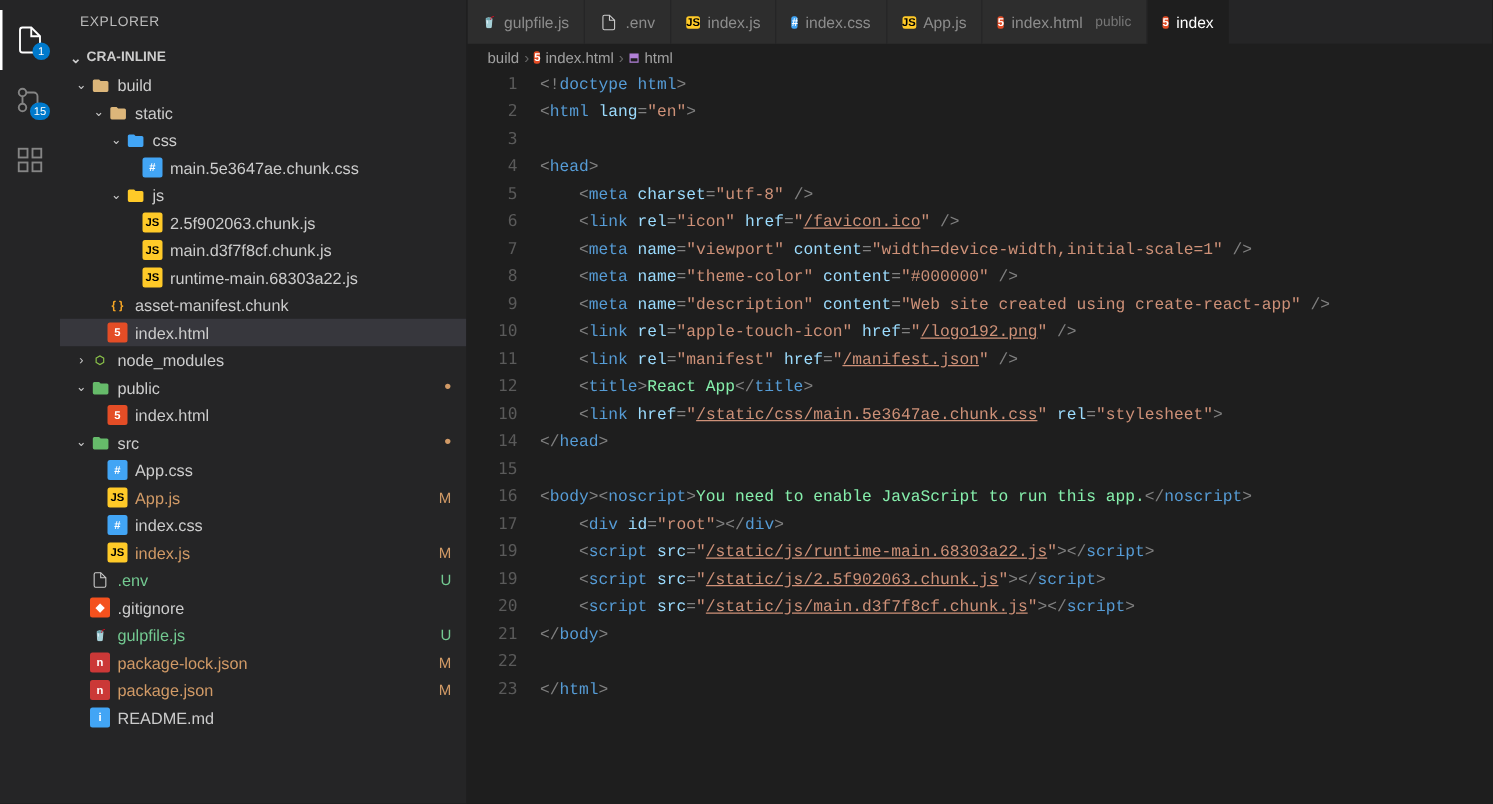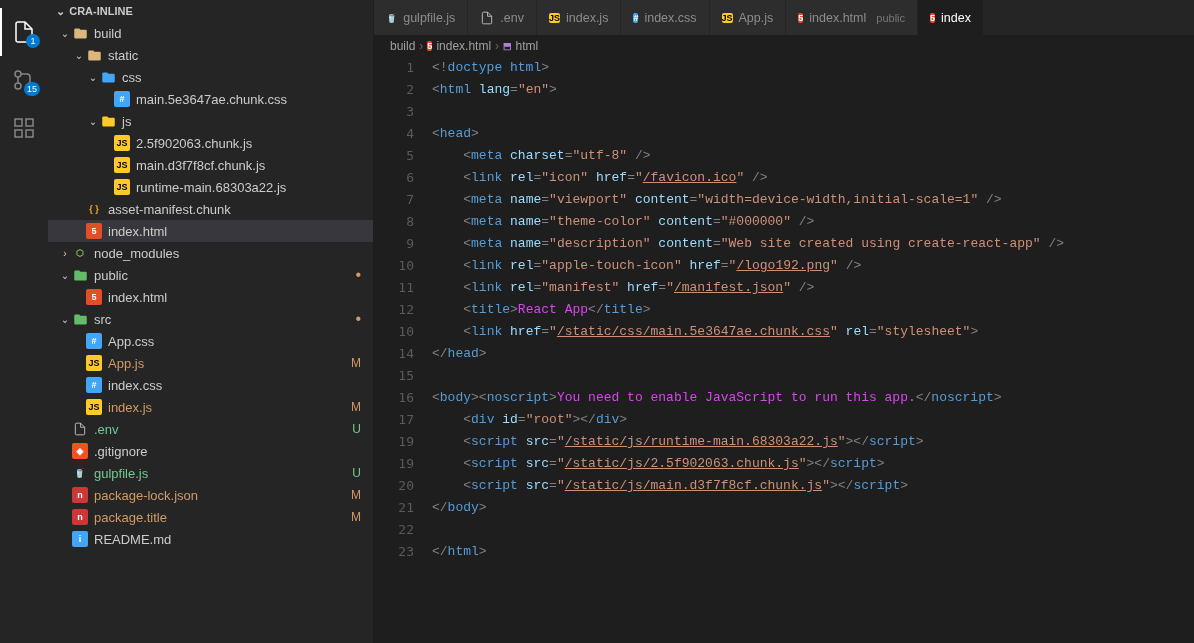--- a/index.html
+++ b/index.html
@@ -178,21 +178,21 @@
   flex: 1;
   color: #d4d4d4;
   white-space: pre;
   font-family: Liberation Mono, monospace;
 }
 .t-tag { color: #569cd6; }
 .t-punc { color: #808080; }
 .t-attr { color: #9cdcfe; }
 .t-str { color: #ce9178; }
 .t-doc { color: #569cd6; }
-.t-txt { color: #d946ef; }
+.t-txt { color: #86efac; }
 .t-link { color: #ce9178; text-decoration: underline; }
 
 svg { display: block; }
 
 .tree::-webkit-scrollbar, .code-area::-webkit-scrollbar { width: 10px; }
 .tree::-webkit-scrollbar-thumb, .code-area::-webkit-scrollbar-thumb { background: #3a3a3a; }
 </style>
 </head>
 <body>
 
@@ -218,20 +218,21 @@
     <svg width="24" height="24" viewBox="0 0 24 24" fill="none" stroke="currentColor" stroke-width="1.5">
         <rect x="3" y="3" width="7" height="7"></rect>
         <rect x="14" y="3" width="7" height="7"></rect>
         <rect x="3" y="14" width="7" height="7"></rect>
         <rect x="14" y="14" width="7" height="7"></rect>
       </svg>
   </div>
 </div>
 
 <div class="sidebar">
+  <div class="sidebar-header">EXPLORER</div>
   <div class="project-header">
     <span class="chev">⌄</span>
     <span>CRA-INLINE</span>
   </div>
   <div class="tree" id="tree">
       <div class="row" style="padding-left: 10px;">
         <span class="chev">⌄</span>
         <span class="ico">
           <svg width="15" height="15" viewBox="0 0 24 24" fill="#dcb67a">
             <path d="M10 4H4a2 2 0 0 0-2 2v12a2 2 0 0 0 2 2h16a2 2 0 0 0 2-2V8a2 2 0 0 0-2-2h-8l-2-2z"></path>
@@ -372,21 +373,21 @@
       </div>
       <div class="row modified" style="padding-left: 10px;">
         <span class="chev"></span>
         <span class="ico" style="background: rgb(203, 56, 55); color: rgb(255, 255, 255); font-size: 9px; font-weight: 700; border-radius: 2px;">n</span>
         <span class="label">package-lock.json</span>
         <span class="status M">M</span>
       </div>
       <div class="row modified" style="padding-left: 10px;">
         <span class="chev"></span>
         <span class="ico" style="background: rgb(203, 56, 55); color: rgb(255, 255, 255); font-size: 9px; font-weight: 700; border-radius: 2px;">n</span>
-        <span class="label">package.title</span>
+        <span class="label">package.json</span>
         <span class="status M">M</span>
       </div>
       <div class="row" style="padding-left: 10px;">
         <span class="chev"></span>
         <span class="ico" style="background: rgb(66, 165, 245); color: rgb(255, 255, 255); font-size: 9px; font-weight: 700; border-radius: 2px;">i</span>
         <span class="label">README.md</span>
       </div>
     </div>
 </div>
 

